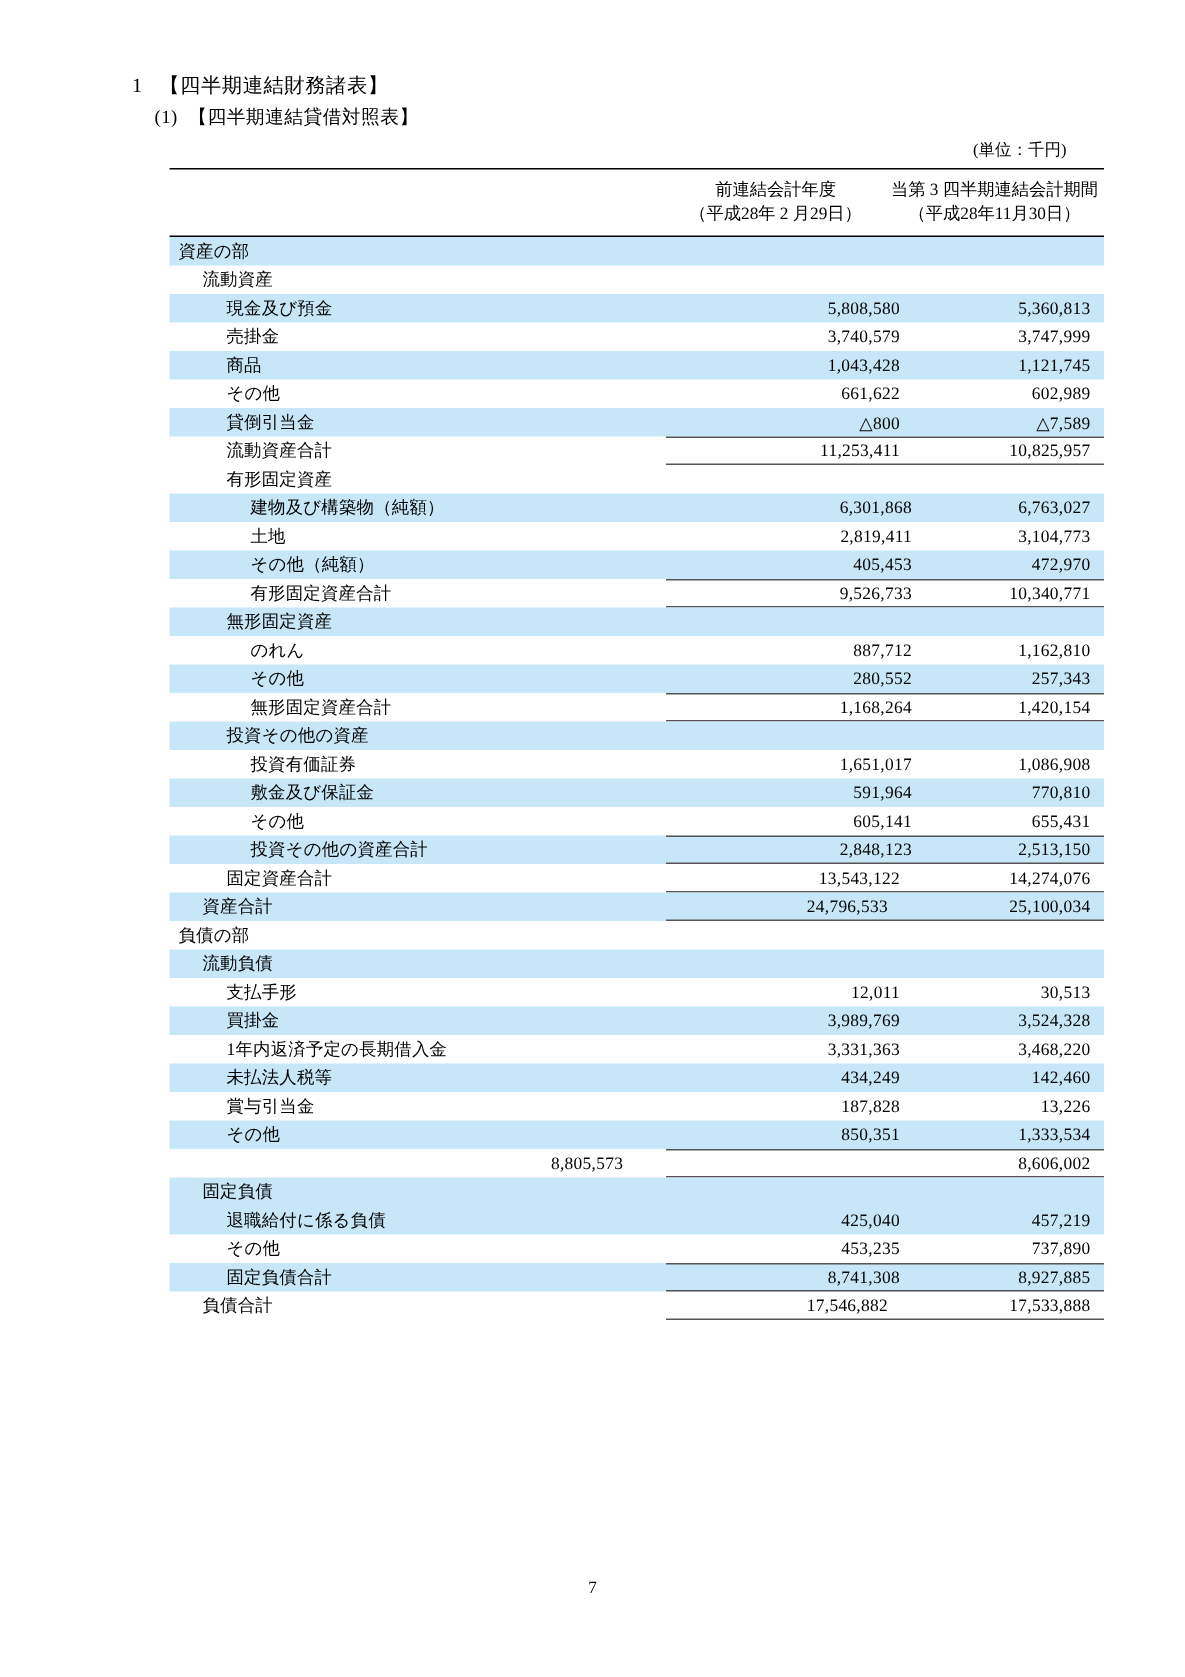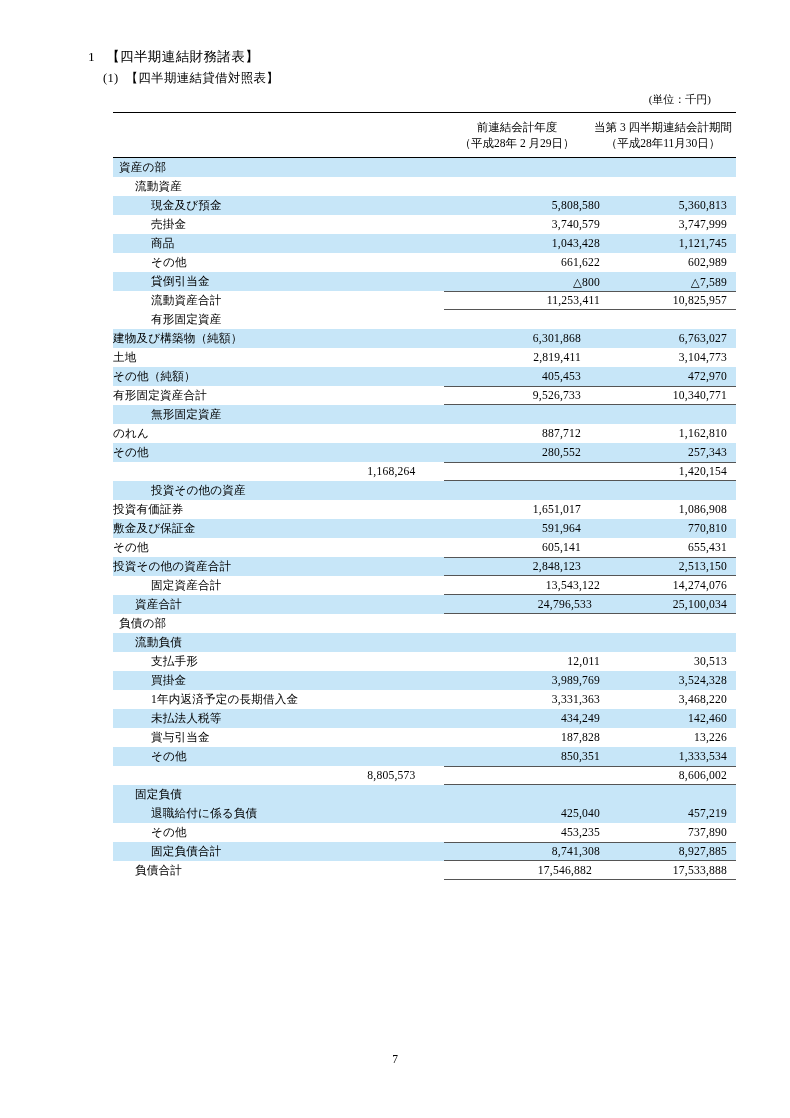--- a/index.html
+++ b/index.html
@@ -114,21 +114,21 @@
     text-align: right;
     padding-right: 9px;
     white-space: nowrap;
     letter-spacing: 0.2px;
   }
 
   
   .ind0 { padding-left: 6px; }
   .ind1 { padding-left: 22px; }
   .ind2 { padding-left: 38px; }
-  .ind3 { }
+  .ind3 { padding-left: 54px; }
 
   
   .row.rule-above::before {
     content: "";
     position: absolute;
     left: 331px;
     right: 0;
     top: 0;
     border-top: 1.1px solid #555555;
   }
@@ -259,20 +259,21 @@
           <div class="label ind3">のれん</div>
           <div class="val">887,712</div>
           <div class="val">1,162,810</div>
         </div>
         <div class="row shaded">
           <div class="label ind3">その他</div>
           <div class="val">280,552</div>
           <div class="val">257,343</div>
         </div>
         <div class="row rule-above rule-below">
+          <div class="label ind3">無形固定資産合計</div>
           <div class="val">1,168,264</div>
           <div class="val">1,420,154</div>
         </div>
         <div class="row shaded">
           <div class="label ind2">投資その他の資産</div>
           <div class="val"></div>
           <div class="val"></div>
         </div>
         <div class="row">
           <div class="label ind3">投資有価証券</div>

